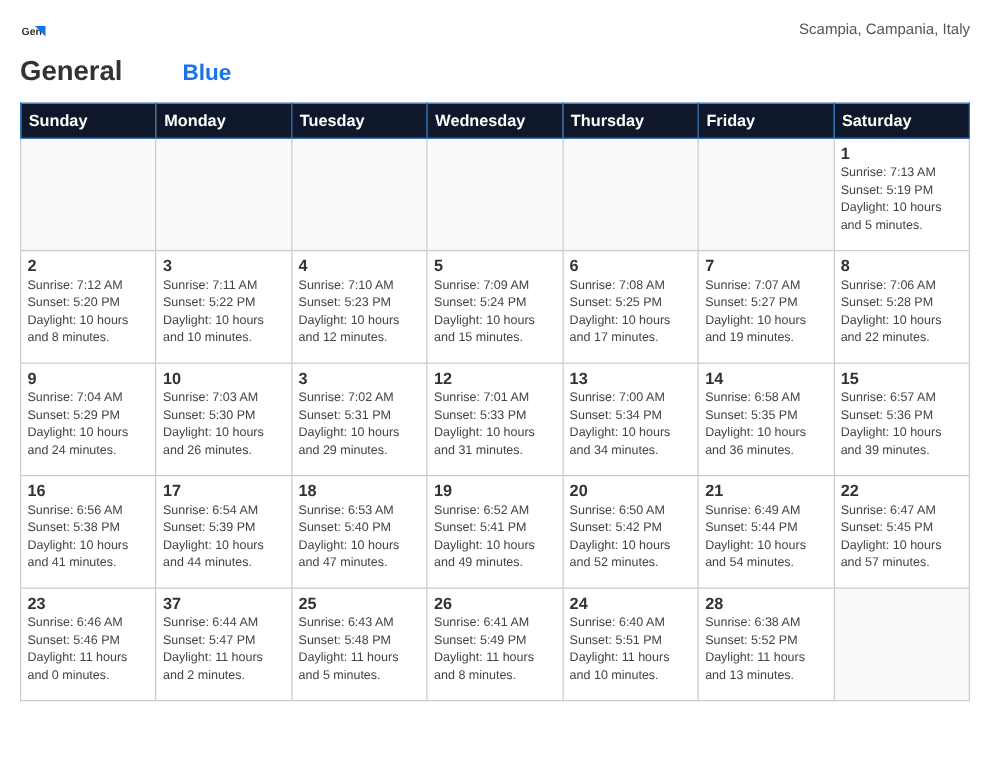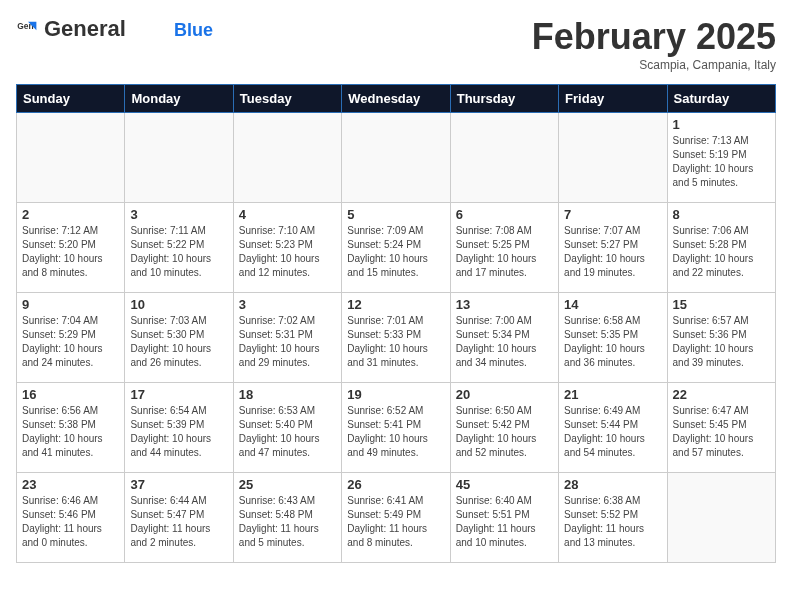--- a/index.html
+++ b/index.html
@@ -11,22 +11,23 @@
       padding: 16px;
     }
     .header-area {
       display: flex;
       justify-content: space-between;
       align-items: flex-start;
       margin-bottom: 12px;
     }
     .logo {
       display: flex;
-      align-items: center;
+      align-items: flex-start;
       gap: 4px;
+      flex-direction: column;
     }
     .logo-text-general {
       font-size: 22px;
       font-weight: bold;
       color: #333;
     }
     .logo-text-blue {
       font-size: 18px;
       font-weight: bold;
       color: #1a73e8;
@@ -94,21 +95,20 @@
   <div class="logo">
     <svg class="logo-icon" viewBox="0 0 40 40" xmlns="http://www.w3.org/2000/svg">
       <text x="2" y="20" font-size="14" font-weight="bold" fill="#333">Gen</text>
       <polygon points="20,8 34,8 34,22" fill="#1a73e8"></polygon>
     </svg>
     <div>
       <span class="logo-text-general">General</span><span class="logo-text-blue">Blue</span>
     </div>
   </div>
   <div class="title-area">
-    <div class="month-title">February 2025</div>
     <div class="location-title">Scampia, Campania, Italy</div>
   </div>
 </div>
 
 <table class="calendar">
   <thead>
     <tr>
     <th>Sunday</th>
         <th>Monday</th>
         <th>Tuesday</th>
@@ -310,21 +310,21 @@
 and 5 minutes.</div>
         </td>
         <td>
           <span class="day-number">26</span>
           <div class="day-info" style="white-space: pre-line;">Sunrise: 6:41 AM
 Sunset: 5:49 PM
 Daylight: 11 hours
 and 8 minutes.</div>
         </td>
         <td>
-          <span class="day-number">45</span>
+          <span class="day-number">24</span>
           <div class="day-info" style="white-space: pre-line;">Sunrise: 6:40 AM
 Sunset: 5:51 PM
 Daylight: 11 hours
 and 10 minutes.</div>
         </td>
         <td>
           <span class="day-number">28</span>
           <div class="day-info" style="white-space: pre-line;">Sunrise: 6:38 AM
 Sunset: 5:52 PM
 Daylight: 11 hours

